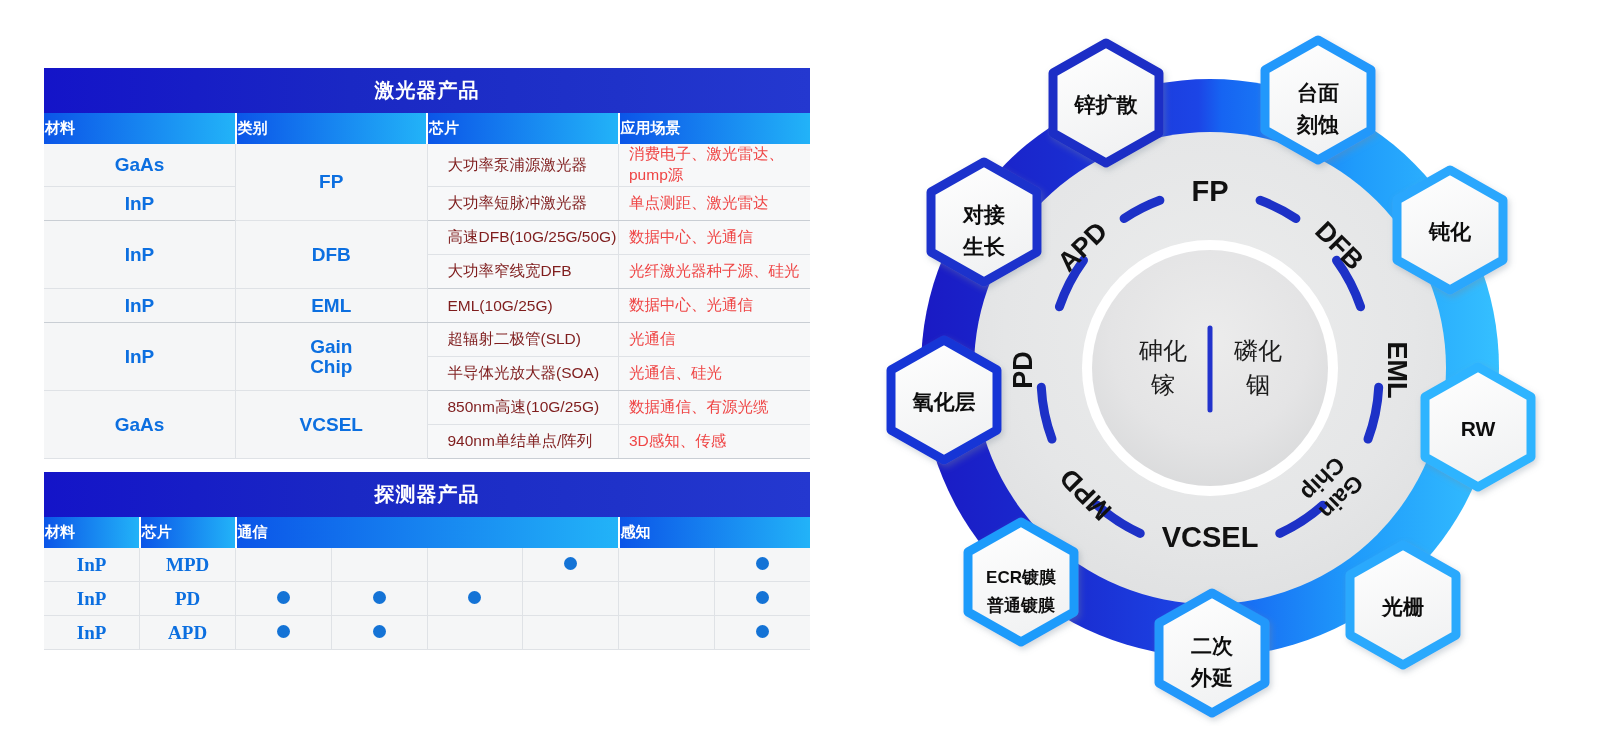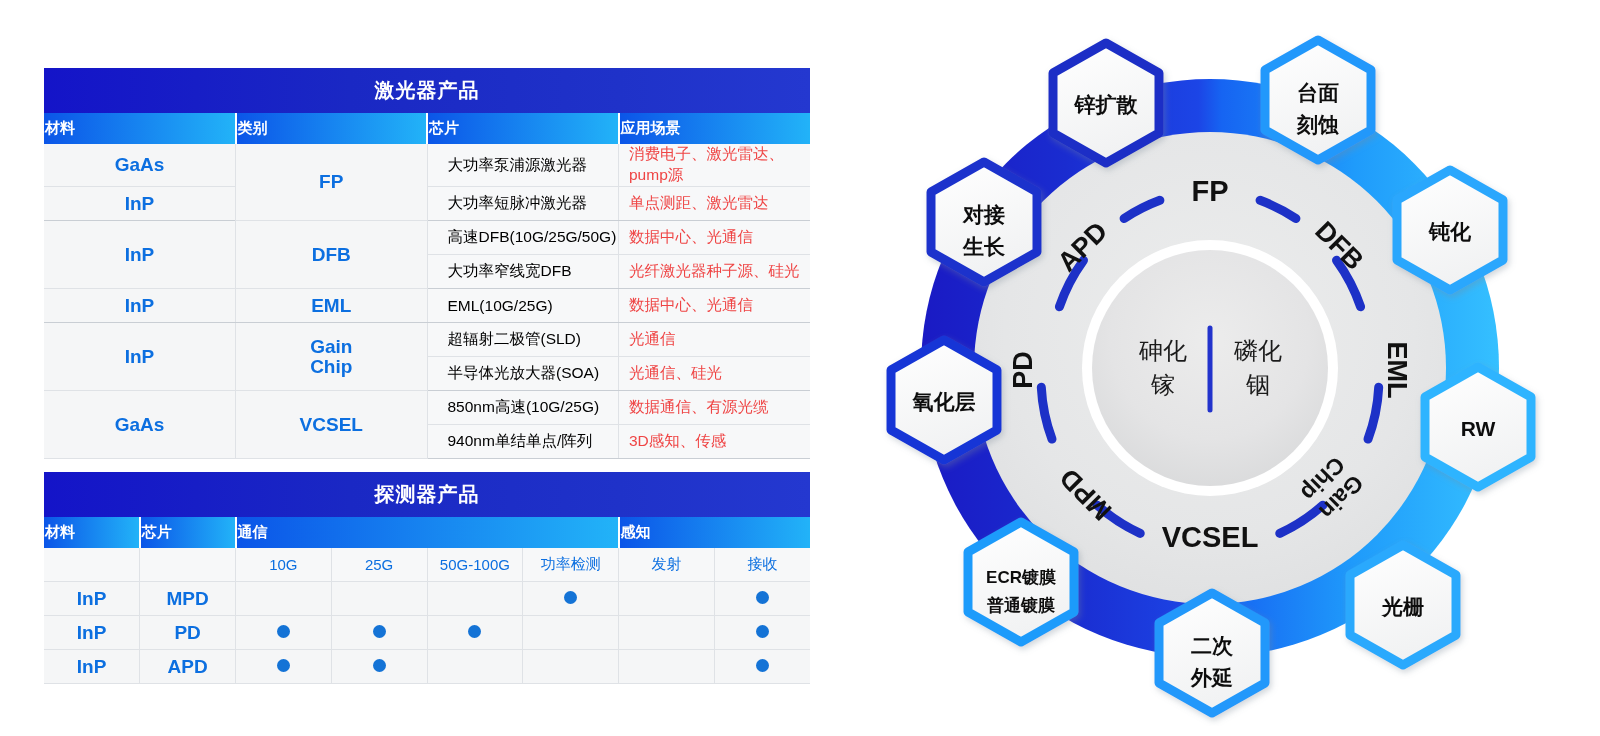--- a/index.html
+++ b/index.html
@@ -53,28 +53,28 @@
   td.mat,td.cat{
     text-align:center;
     padding:0;
     font-weight:700;
     font-size:19px;
     color:#0c6fe0;
     background:#f5f6f7;
   }
   td.cat{font-size:19px;line-height:1.05;}
   td.mat{font-size:19px;}
-  td.txt{color:#000000;font-size:15.5px;font-weight:400;padding-left:20px;}
+  td.txt{color:#7f1d1d;font-size:15.5px;font-weight:400;padding-left:20px;}
   td.app{color:#ef4444;font-size:15.5px;font-weight:400;border-right:none;}
   tr.grp-end td{border-bottom:1px solid #c9ced4;}
   .spacer{height:13px;background:#fff;}
 
   
   table.det{
-    border-collapse:collapse;width:766px;table-layout:fixed;margin-top:0;
+    border-collapse:collapse;width:766px;table-layout:fixed;margin-top:0;font-family:Liberation Serif, serif;
   }
   .det td.sub{
     border-bottom:1px solid #dfe2e6;
     border-right:1px solid #dfe2e6;
     background:#f7f8f9;
     height:31px;
     font-size:15px;
     color:#0c6fe0;
     text-align:center;
   }
@@ -195,30 +195,20 @@
   <table class="det">
     <tbody>
       <tr>
         <td class="banner-cell" colspan="8">探测器产品</td>
       </tr>
       <tr>
         <td class="colhdr hd-a" style="width:96px">材料</td>
         <td class="colhdr hd-b" style="width:106px">芯片</td>
         <td class="colhdr hd-c" colspan="4" style="width:396px">通信</td>
         <td class="colhdr hd-d lastcol" colspan="2" style="width:168px;border-right:none">感知</td>
-      </tr>
-      <tr>
-        <td class="sub"></td>
-        <td class="sub"></td>
-        <td class="sub" style="width:74px">10G</td>
-        <td class="sub" style="width:74px">25G</td>
-        <td class="sub" style="width:118px">50G-100G</td>
-        <td class="sub" style="width:130px">功率检测</td>
-        <td class="sub" style="width:78px">发射</td>
-        <td class="sub lastcol" style="width:90px">接收</td>
       </tr>
       <tr>
         <td class="dlab">InP</td>
         <td class="dlab">MPD</td>
         <td class="dcell"><span class="nodot"></span></td>
         <td class="dcell"><span class="nodot"></span></td>
         <td class="dcell"><span class="nodot"></span></td>
         <td class="dcell"><span class="dot"></span></td>
         <td class="dcell"><span class="nodot"></span></td>
         <td class="dcell lastcol"><span class="dot"></span></td>

